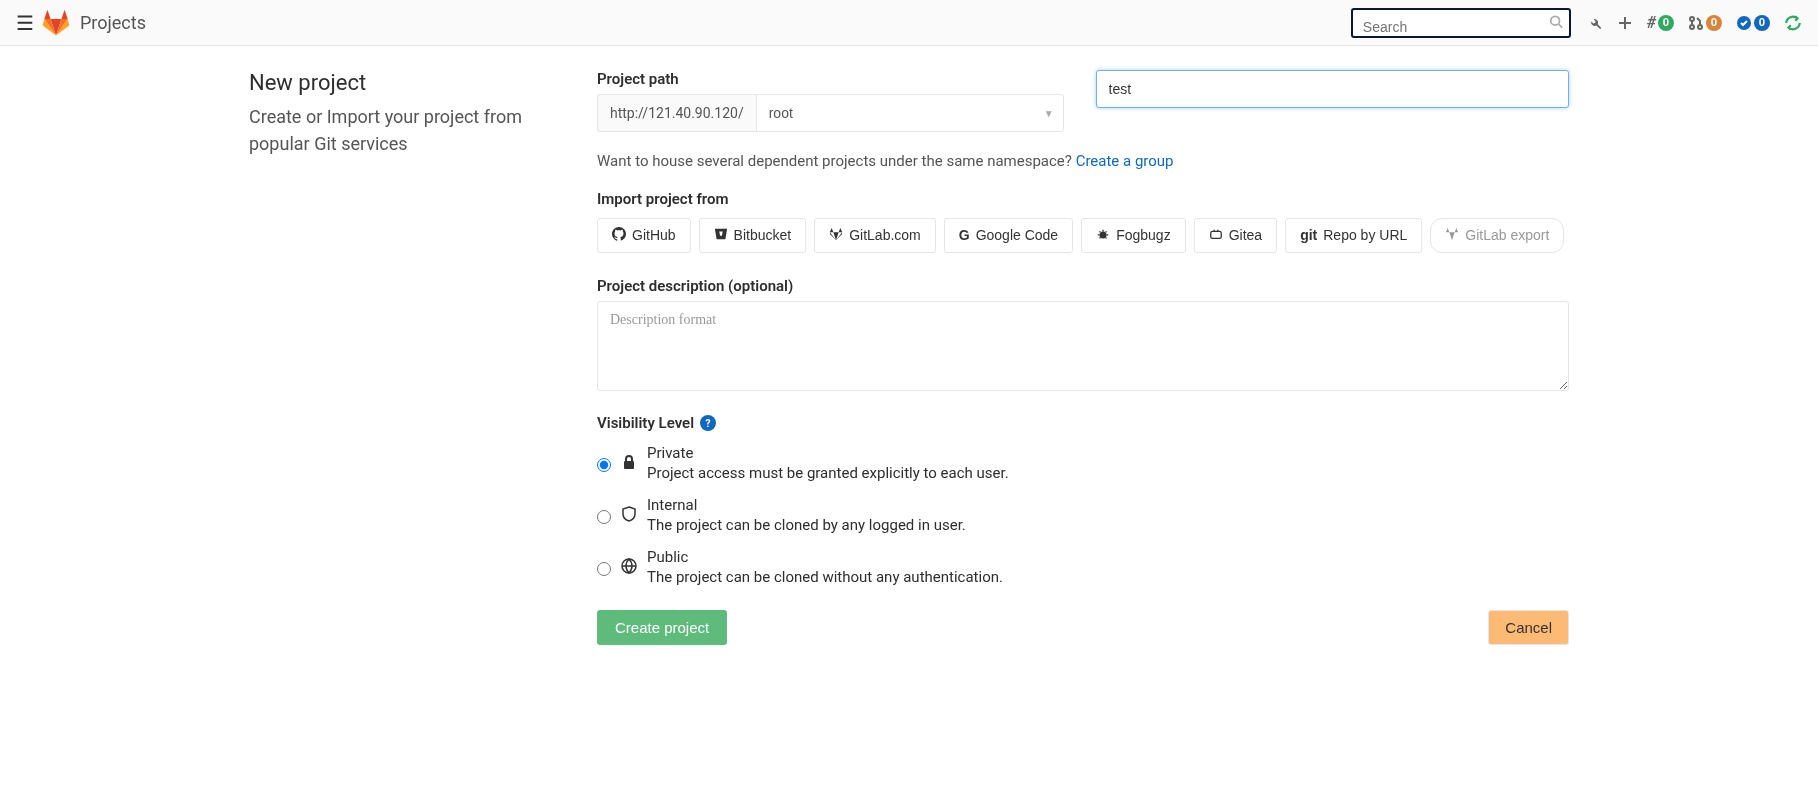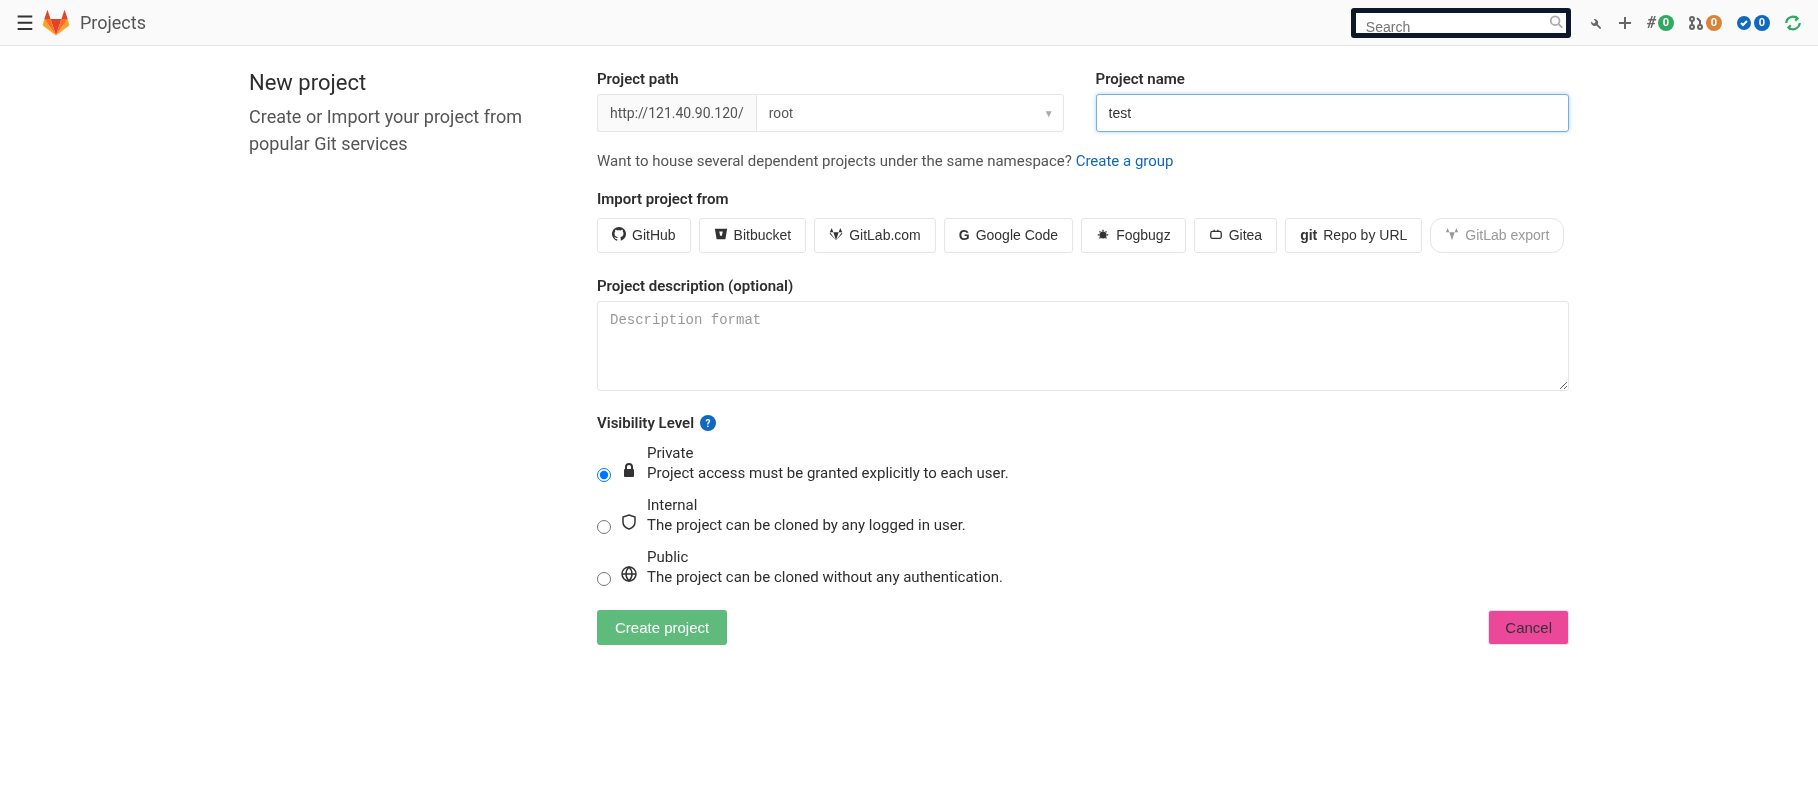--- a/index.html
+++ b/index.html
@@ -42,21 +42,21 @@
     }
     .search-box {
       position: relative;
       width: 220px;
       margin-right: 16px;
     }
     .search-box input {
       width: 100%;
       height: 30px;
       padding: 12px 28px 4px 10px;
-      border: 5px solid #0f172a;
+      border: 2px solid #0f172a;
       border-radius: 3px;
       font-size: 14px;
       background: #fff;
       color: #555;
     }
     .search-box .search-icon {
       position: absolute;
       right: 8px;
       top: 50%;
       transform: translateY(-50%);
@@ -238,21 +238,21 @@
     .import-btn.muted .ib-icon {
       color: #999;
     }
     .textarea-input {
       width: 100%;
       min-height: 90px;
       padding: 10px 12px;
       border: 1px solid #e5e5e5;
       border-radius: 3px;
       font-size: 14px;
-      font-family: Liberation Mono, monospace;
+      font-family: Liberation Serif, serif;
       color: #333;
       resize: vertical;
     }
     .textarea-input::placeholder {
       color: #999;
     }
     .vis-label-row {
       display: flex;
       align-items: center;
       gap: 6px;
@@ -265,21 +265,21 @@
       width: 16px;
       height: 16px;
       border-radius: 50%;
       background: #1068bf;
       color: #fff;
       font-size: 10px;
       font-weight: bold;
     }
     .radio-option {
       display: flex;
-      align-items: flex-end;
+      align-items: center;
       gap: 8px;
       margin-bottom: 14px;
     }
     .radio-option input[type="radio"] {
       margin-top: 4px;
       width: 14px;
       height: 14px;
     }
     .radio-icon {
       font-size: 18px;
@@ -309,21 +309,21 @@
       padding: 9px 18px;
       background: #5fbb7b;
       color: #fff;
       border: none;
       border-radius: 3px;
       font-size: 15px;
       cursor: pointer;
     }
     .btn-cancel {
       padding: 8px 16px;
-      background: #ec4899;
+      background: #fdba74;
       color: #333;
       border: 1px solid #e5e5e5;
       border-radius: 3px;
       font-size: 15px;
       cursor: pointer;
     }
   </style>
 </head>
 <body>
 
@@ -404,21 +404,20 @@
           <span class="input-addon">http://121.40.90.120/</span>
           <div class="select-wrap">
             <select>
               <option>root</option>
             </select>
             <span class="select-caret">▼</span>
           </div>
         </div>
       </div>
       <div class="form-col-name">
-        <label class="form-label">Project name</label>
         <input type="text" class="text-input focused" value="test" style="">
       </div>
     </div>
 
     <p class="hint-text">
       <span>Want to house several dependent projects under the same namespace? </span><a href="#">Create a group</a>
     </p>
 
     <div class="section-label">Import project from</div>
     <div class="import-buttons">

